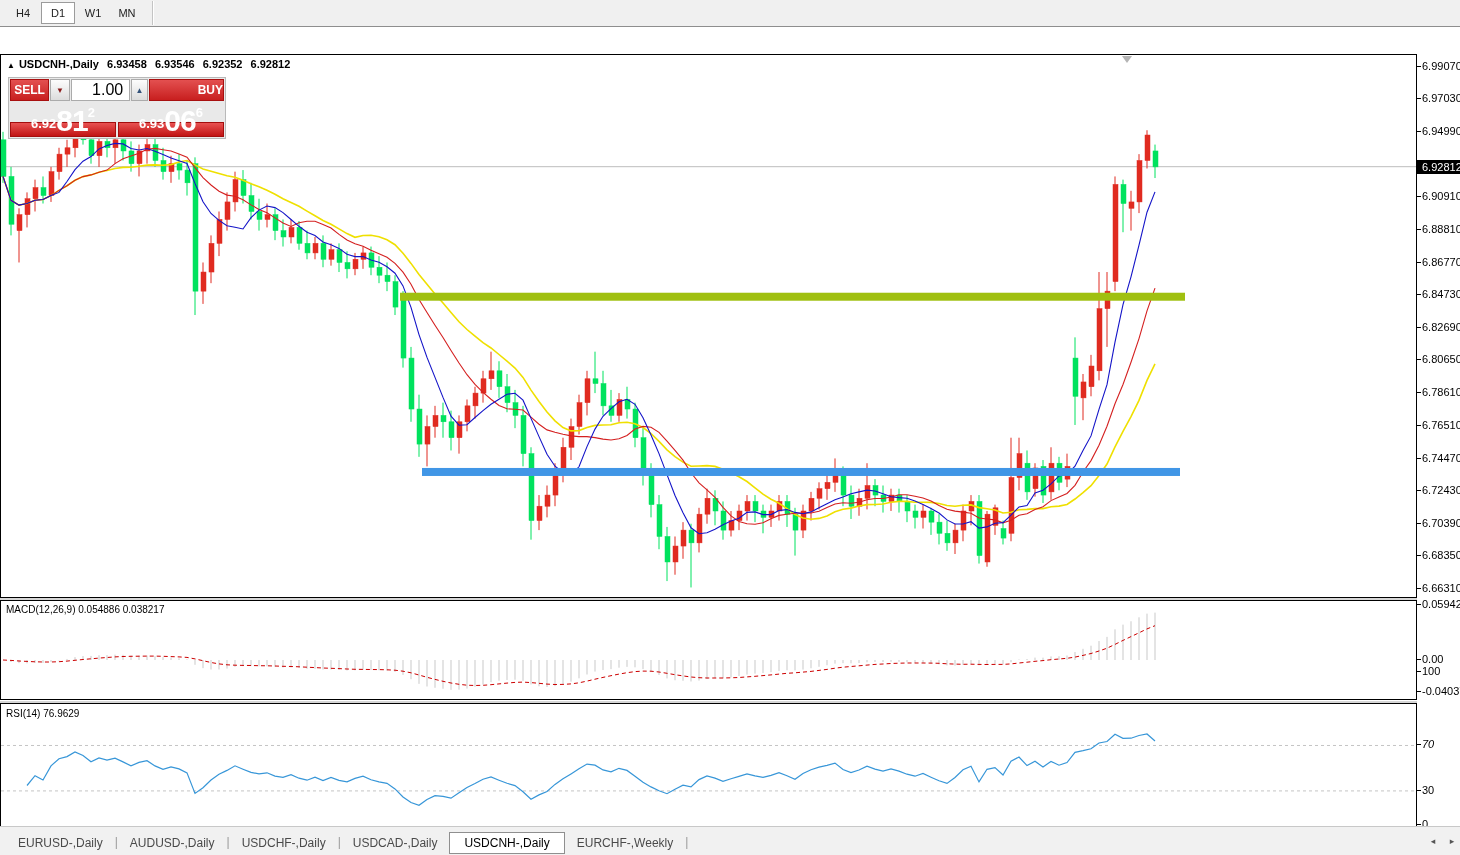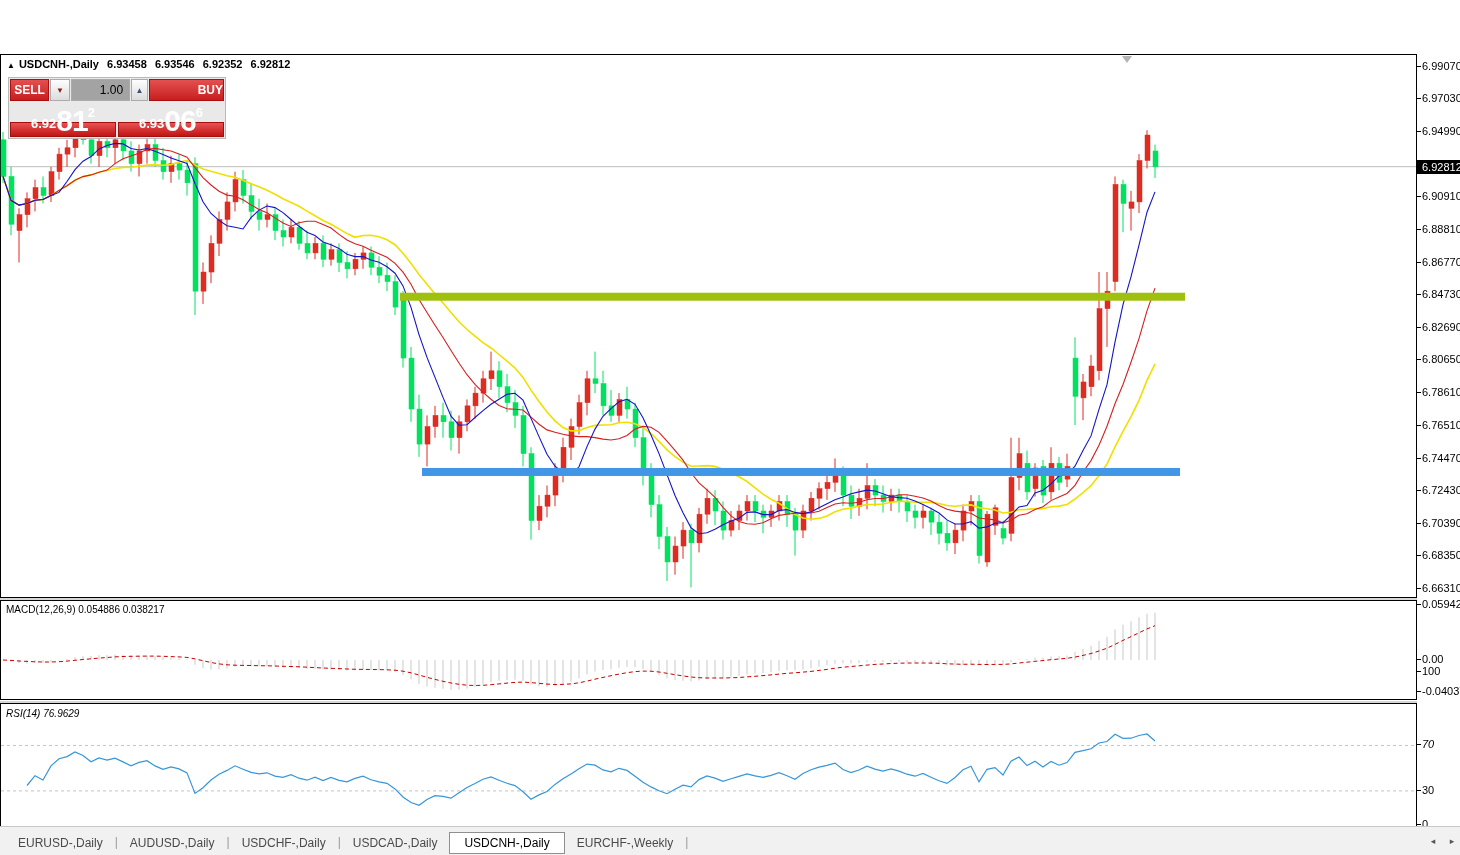--- a/index.html
+++ b/index.html
@@ -22,21 +22,21 @@
 
   
   .trade-widget{position:absolute;left:8px;top:50px;width:214px;background:#e9e9e9;border:1px solid #b9b9b9;padding:1px;}
   .tw-row1{display:flex;height:22px;gap:1px;}
   .redbtn{background:linear-gradient(180deg,#e35050,#c81f1f);border:1px solid #a81010;color:#fff;font-size:12px;font-weight:700;display:flex;align-items:center;justify-content:center;}
   .sellbtn{width:46px;}
   .buybtn{flex:1;padding-left:48px;}
   .spinbtn{width:22px;background:linear-gradient(180deg,#fdfdfd,#dcdcdc);border:1px solid #ababab;display:flex;align-items:center;justify-content:center;font-size:8px;}
   .spinbtn.down{color:#8a1a1a;}
   .spinbtn.up{width:18px;color:#33527a;}
-  .volinput{width:64px;background:#a3a3a3;border:1px solid #ababab;font-size:12px;color:#000;display:flex;align-items:center;justify-content:flex-end;padding-right:6px;}
+  .volinput{width:64px;background:#ffffff;border:1px solid #ababab;font-size:16px;color:#000;display:flex;align-items:center;justify-content:flex-end;padding-right:6px;}
   .tw-row2{display:flex;height:35px;gap:2px;margin-top:1px;}
   .pricebox{flex:1;background:linear-gradient(180deg,#e85252,#c11414);border:1px solid #a40e0e;color:#fff;display:flex;align-items:flex-end;justify-content:center;padding-bottom:2px;margin-top:20px;}
   .pricebox .small{font-size:13px;font-weight:700;line-height:20px;}
   .pricebox .big{font-size:30px;font-weight:700;line-height:26px;letter-spacing:-1px;}
   .pricebox .sup{font-size:13px;font-weight:700;line-height:20px;transform:translateY(-11px);}
 
   
   .axlbl{position:absolute;left:1422px;font-size:11px;color:#000;white-space:nowrap;}
   .axlbl::before{content:"";position:absolute;left:-5px;top:6px;width:4px;height:1px;background:#000;}
   .price-badge{position:absolute;left:1417px;width:43px;height:14px;background:#000;color:#fff;font-size:11px;display:flex;align-items:center;padding-left:5px;}
@@ -51,20 +51,29 @@
   .tab.active{background:#fff;border:1px solid #8f8f8f;color:#000;padding:3px 14px;}
   .tab-divider{color:#999;font-size:12px;}
   .tab-scroll{position:absolute;top:7px;width:12px;height:14px;font-size:9px;color:#555;display:flex;align-items:center;justify-content:center;}
   .marker-tri{position:absolute;left:1122px;top:29px;width:0;height:0;border-left:5px solid transparent;border-right:5px solid transparent;border-top:7px solid #b4b4b4;}
 </style>
 </head>
 <body>
 
 <div class="screen">
 
+  <div class="toolbar">
+    <div id="tf-buttons" style="display:flex;align-items:center;margin-left:6px;">
+        <div class="tfbtn">H4</div>
+        <div class="tfbtn active">D1</div>
+        <div class="tfbtn">W1</div>
+        <div class="tfbtn">MN</div>
+      </div>
+    <div class="toolbar-sep"></div>
+  </div>
 
   <div class="chart-region">
     <svg class="canvas" id="chart-svg" viewBox="0 0 1460 855">
         <rect x="0.5" y="27.5" width="1416" height="543" fill="#fff" stroke="#000" stroke-width="1"></rect>
         <rect x="0.5" y="573.5" width="1416" height="99" fill="#fff" stroke="#000" stroke-width="1"></rect>
         <rect x="0.5" y="676.5" width="1416" height="128" fill="#fff" stroke="#000" stroke-width="1"></rect>
         <line x1="0" y1="572" x2="1417" y2="572" stroke="#c8c8c8" stroke-width="1.4"></line>
         <line x1="0" y1="675" x2="1417" y2="675" stroke="#c8c8c8" stroke-width="1.4"></line>
         <line x1="1" y1="139.69619800000083" x2="1416" y2="139.69619800000083" stroke="#bdbdbd" stroke-width="1"></line>
         <g>
@@ -568,21 +577,21 @@
         </div>
         <div class="pricebox">
           <span class="small">6.93</span>
             <span class="big">06</span>
             <span class="sup">6</span>
         </div>
       </div>
     </div>
 
     <div class="ind-label" style="top:577px;">MACD(12,26,9) 0.054886 0.038217</div>
-    <div class="ind-label" style="top:681px;font-style:italic;">RSI(14) 76.9629</div>
+    <div class="ind-label" style="top:681px;">RSI(14) 76.9629</div>
 
     <div id="price-axis">
         <div class="axlbl" style="top: 33px;">6.99070</div>
         <div class="axlbl" style="top: 65.4992px;">6.97030</div>
         <div class="axlbl" style="top: 97.9985px;">6.94990</div>
         <div class="axlbl" style="top: 162.997px;">6.90910</div>
         <div class="axlbl" style="top: 196.452px;">6.88810</div>
         <div class="axlbl" style="top: 228.951px;">6.86770</div>
         <div class="axlbl" style="top: 261.451px;">6.84730</div>
         <div class="axlbl" style="top: 293.95px;">6.82690</div>

